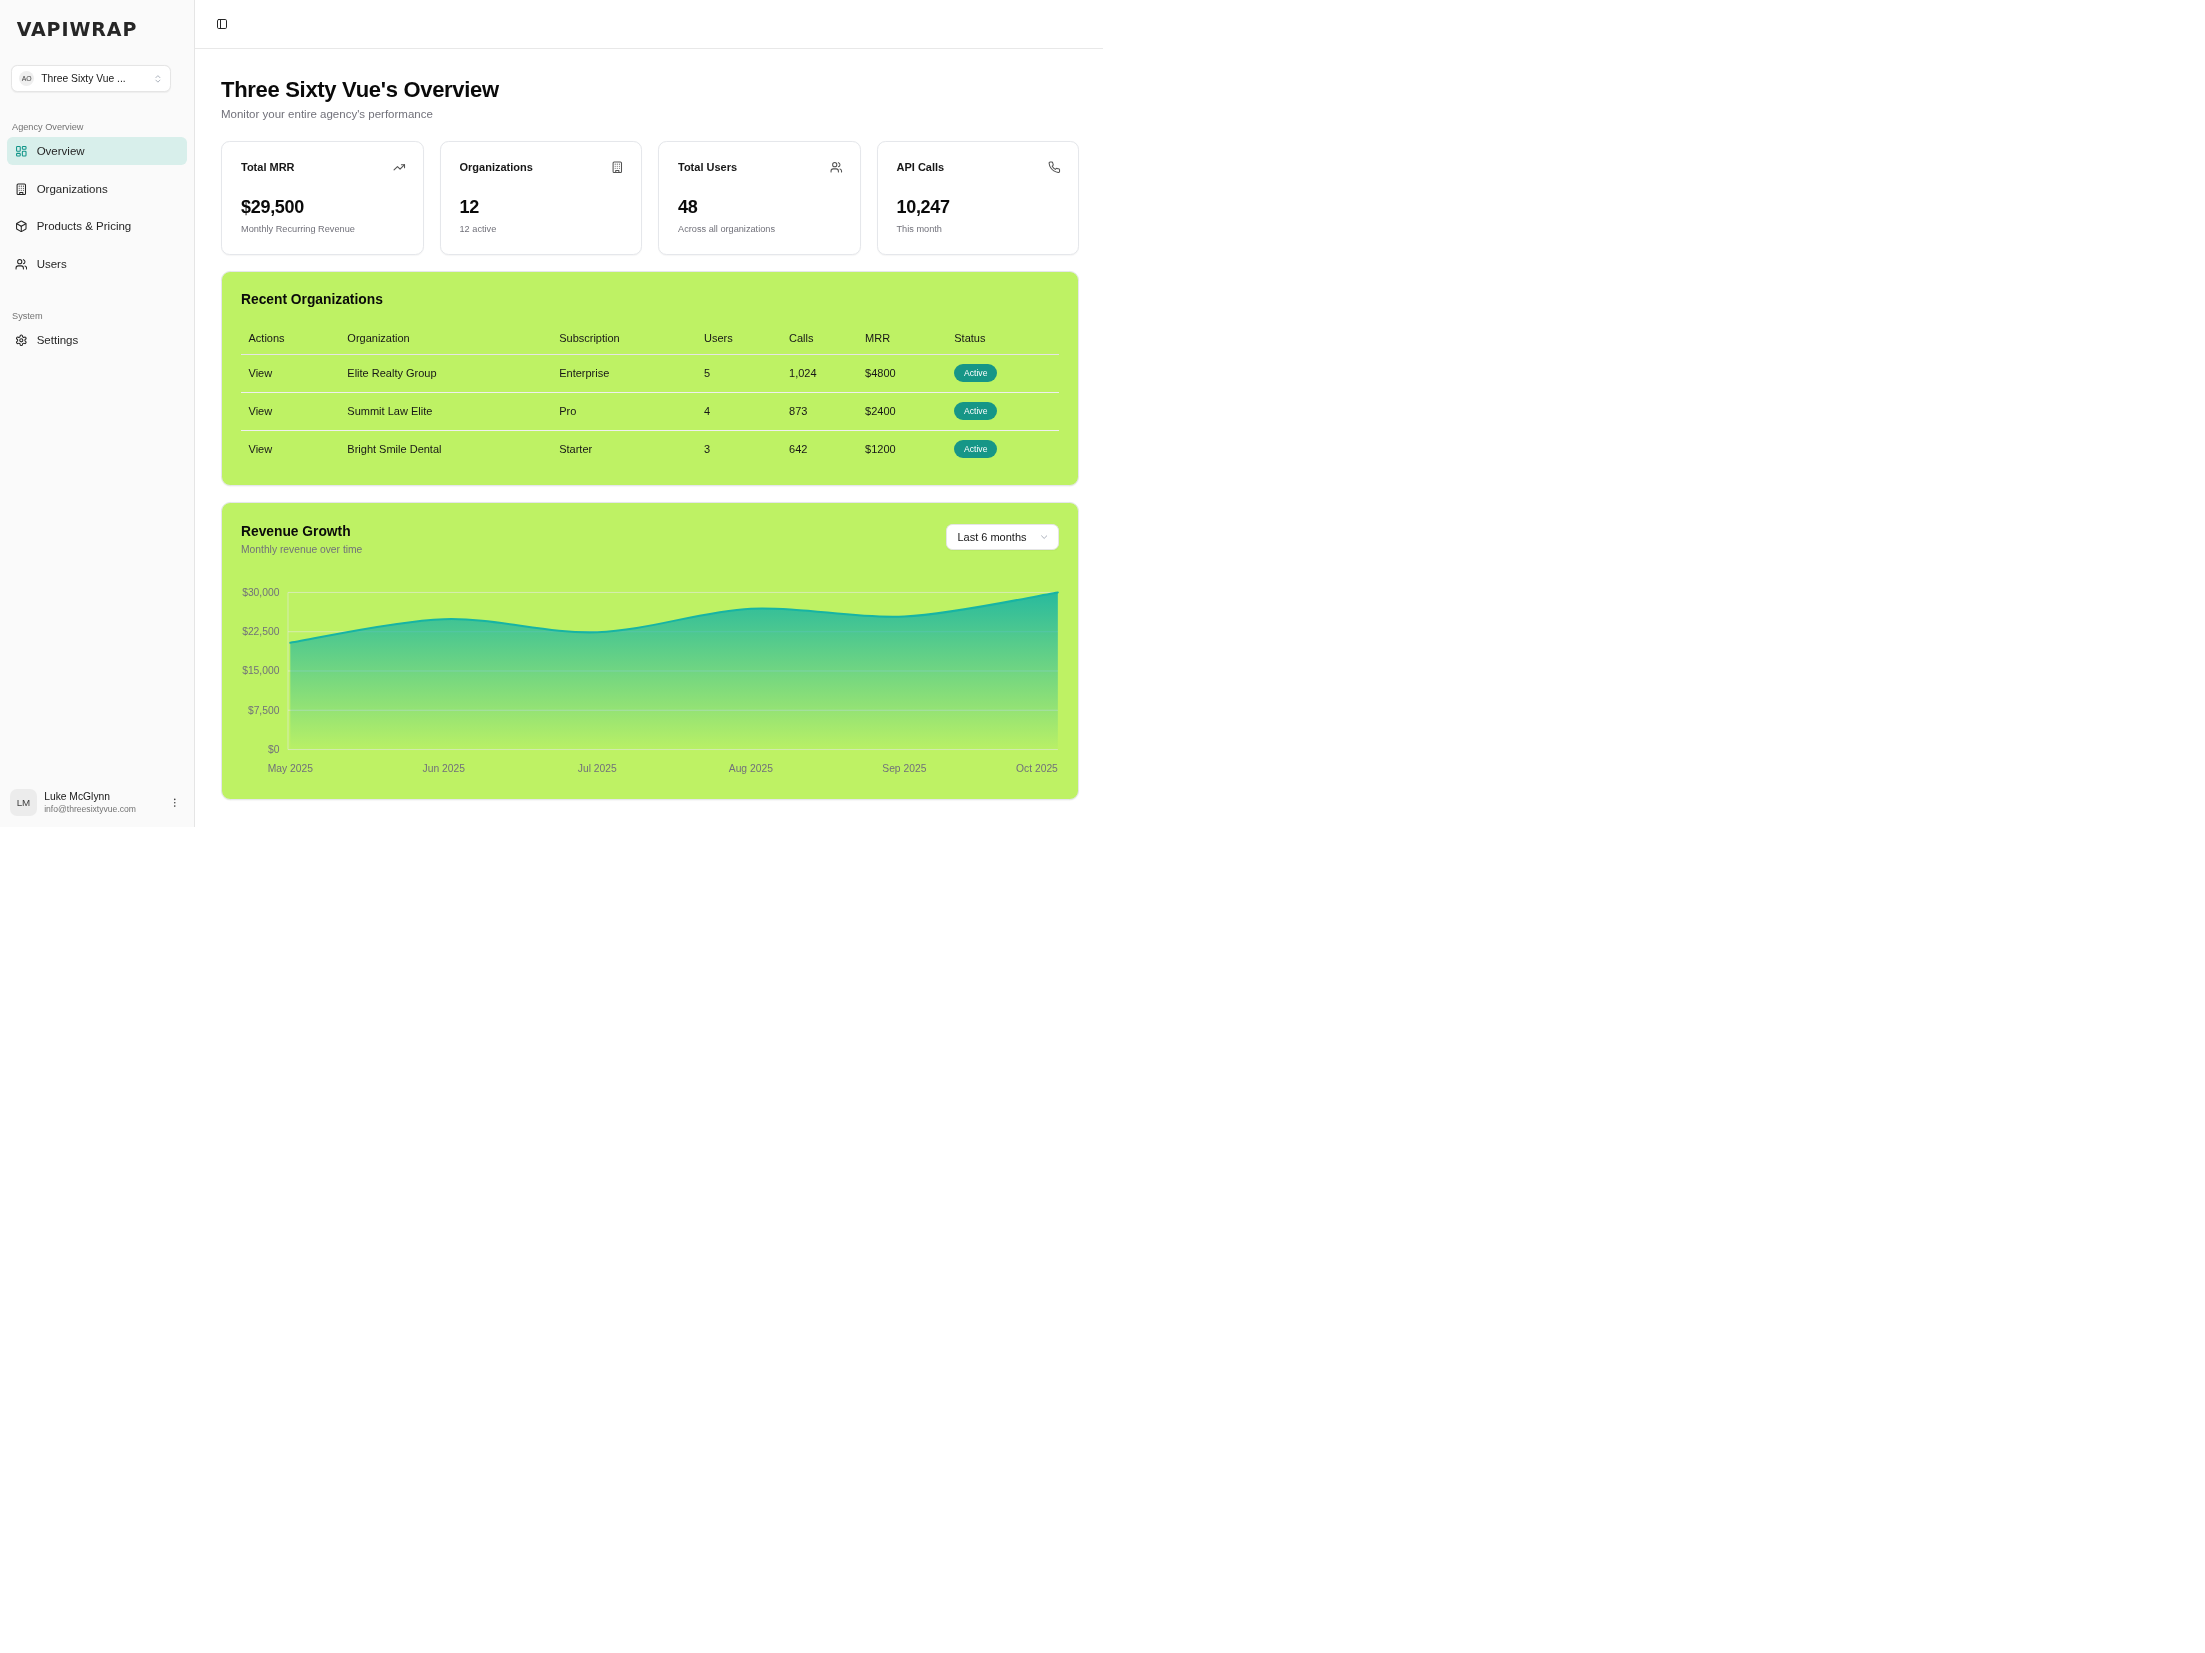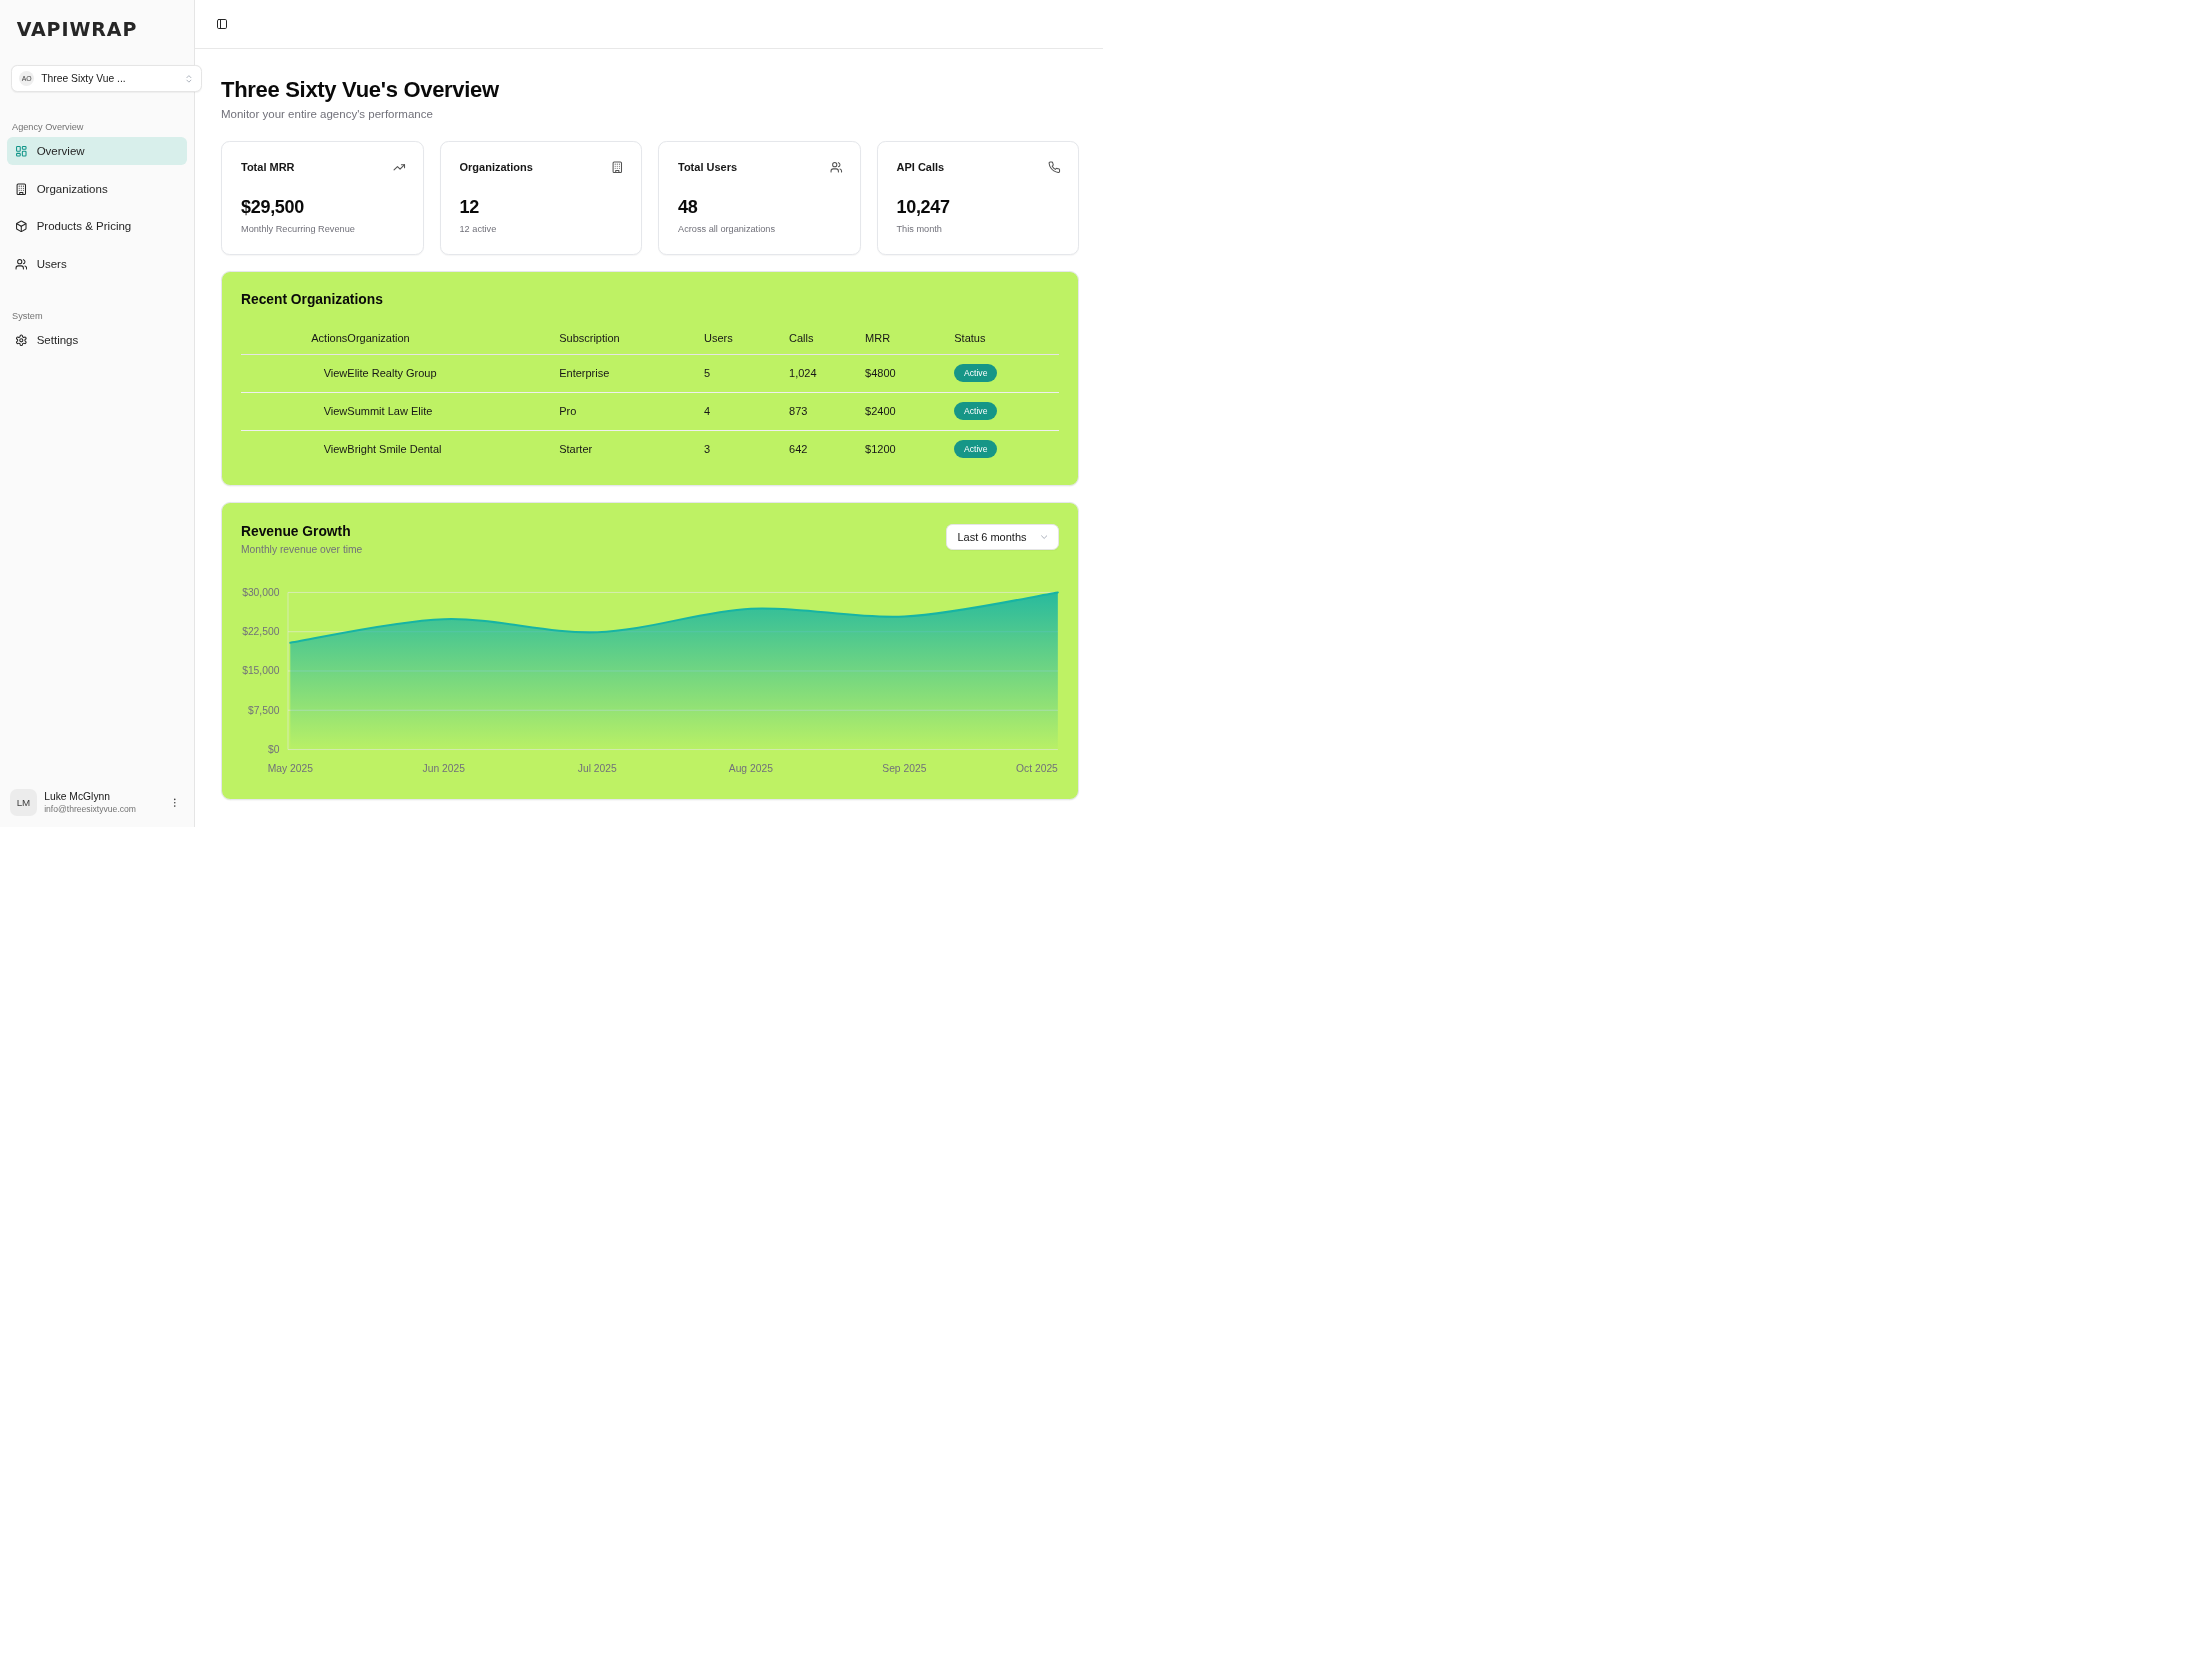--- a/index.html
+++ b/index.html
@@ -15,21 +15,21 @@
     width:195px; min-width:195px; height:100%;
     background:#fafafa; border-right:0.6px solid #e5e5e5;
     display:flex; flex-direction:column; position:relative;
   }
   .logo {
     margin:17px 0 0 16.7px; font-family:"DejaVu Sans",sans-serif;
     font-weight:900; font-size:19px; letter-spacing:0.9px; color:#262626;
     transform:scaleY(1.06); transform-origin:left top;
   }
   .org-switcher {
-    margin:26.4px 6.9px 0 11px; height:26.4px; width:191px;
+    margin:26.4px 6.9px 0 11px; height:26.4px; width:160px;
     background:#ffffff; border:0.6px solid #e5e5e5; border-radius:6.3px;
     box-shadow:0 0.6px 1.1px rgba(0,0,0,.05);
     display:flex; align-items:center; padding:0 6.9px; cursor:pointer;
   }
   .org-avatar {
     width:15.5px; height:15.5px; border-radius:50%; background:#efefef;
     display:flex; align-items:center; justify-content:center;
     font-size:6.9px; color:#404040; flex:none;
   }
   .org-label { margin-left:6.9px; font-size:10.3px; color:#171717; flex:1;
@@ -106,21 +106,21 @@
   table.orgs col.c-calls{width:9.3%;} table.orgs col.c-mrr{width:10.9%;}
   table.orgs th {
     text-align:left; font-size:11px; font-weight:500; color:#171717;
     padding:8px 0 9.2px 0; border-bottom:0.6px solid #e5e5e5;
   }
   table.orgs td {
     font-size:11px; color:#171717; height:38px; padding:0;
     border-bottom:0.6px solid #efefef;
   }
   table.orgs tr:last-child td { border-bottom:none; }
-  table.orgs th:first-child, table.orgs td:first-child { padding-left:7.5px;text-align:right; }
+  table.orgs th:first-child, table.orgs td:first-child { padding-left:7.5px; }
   td.view-cell span { cursor:pointer; }
   .badge {
     display:inline-block; background:#169687; color:#fff; font-size:8.6px;
     padding:4px 9.8px; border-radius:574px; font-weight:500;
   }
 
   
   .panel-head { display:flex; justify-content:space-between; align-items:flex-start; }
   .range-select {
     display:flex; align-items:center; gap:12.6px; height:26.4px;

